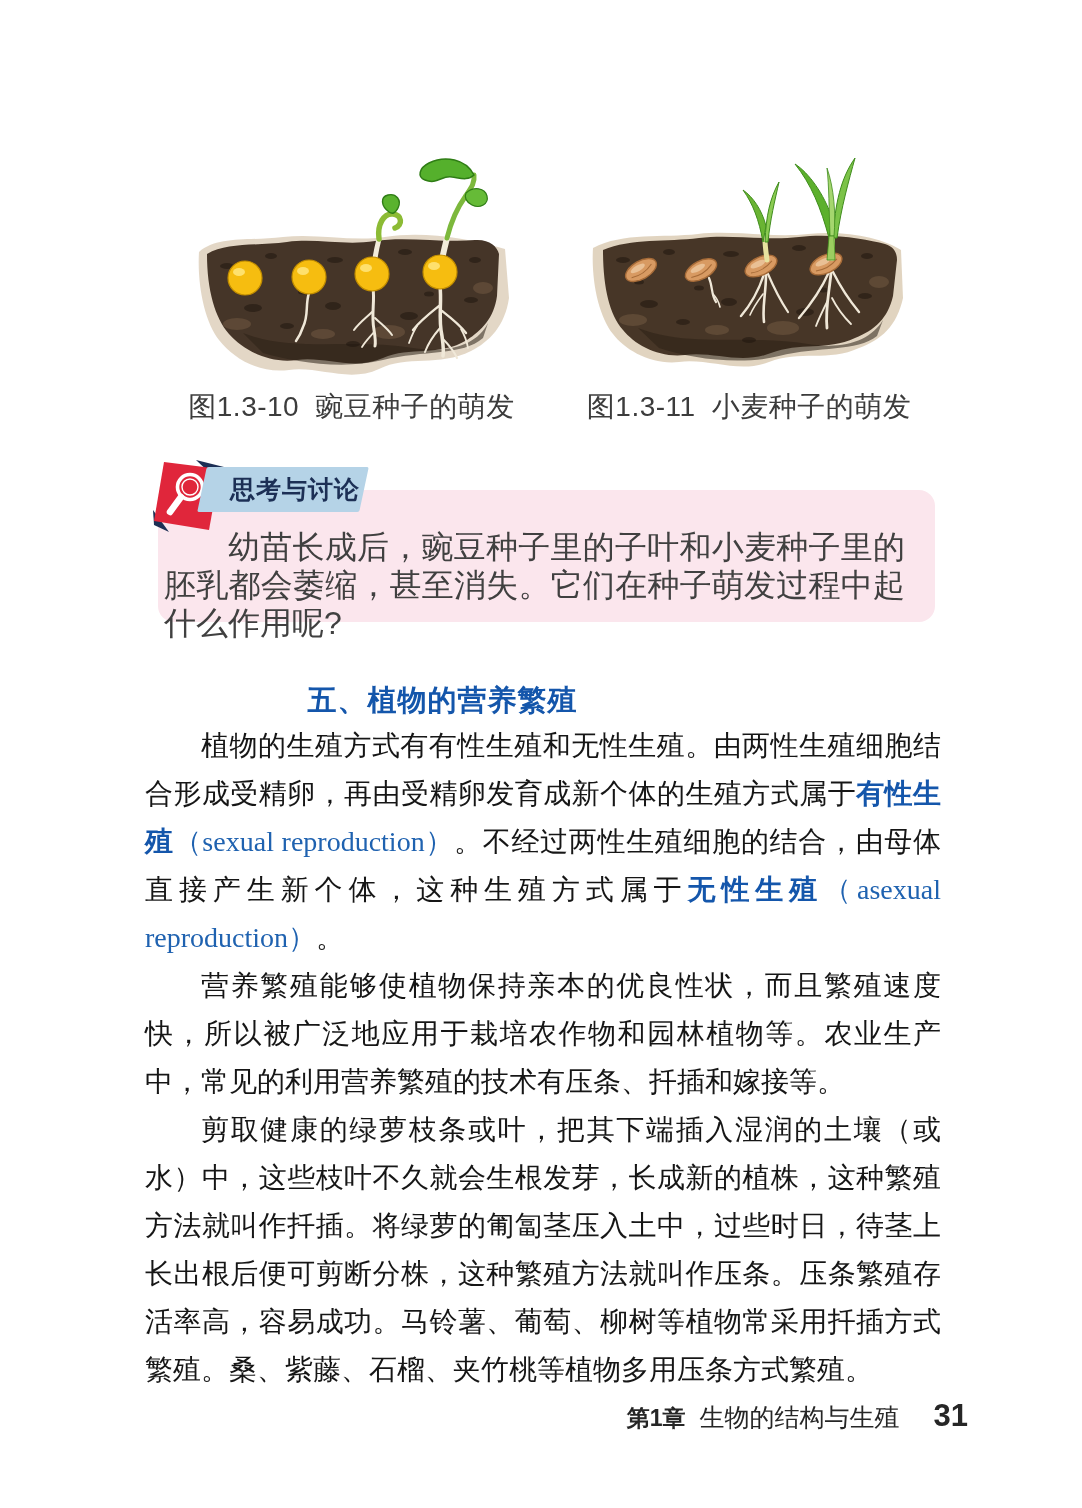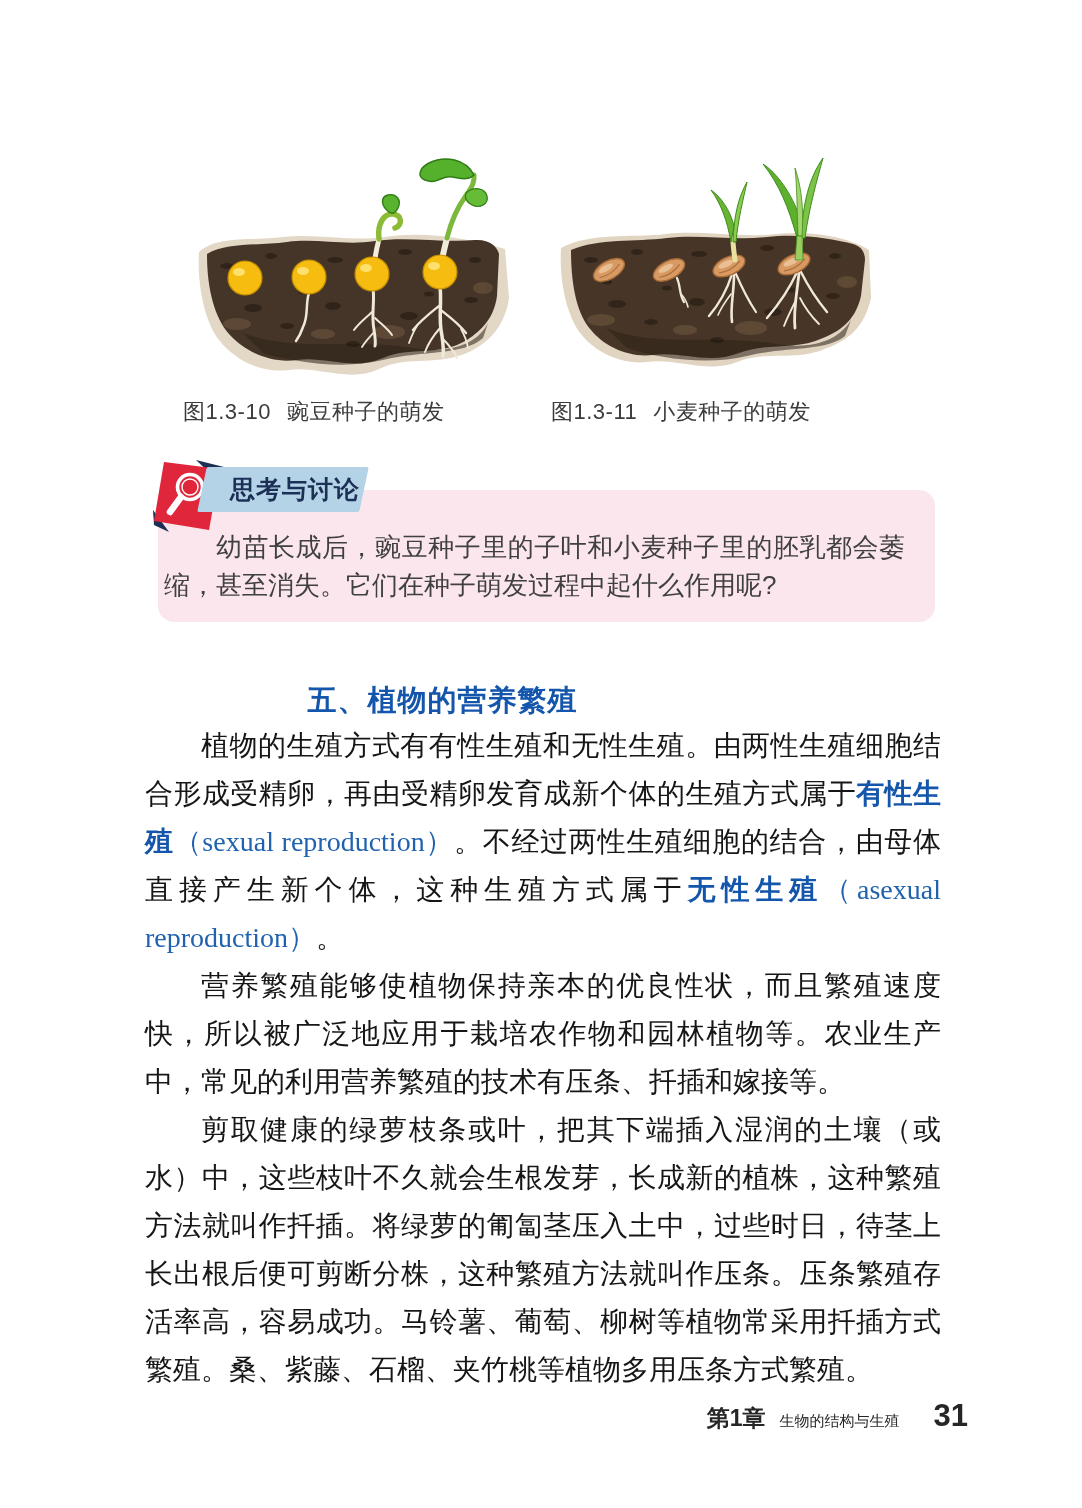--- a/index.html
+++ b/index.html
@@ -3,63 +3,63 @@
 <meta charset="utf-8">
 <style>
   html,body{margin:0;padding:0;background:#ffffff;}
   .page{
     position:relative;width:1082px;height:1508px;background:#ffffff;
     font-family:"Liberation Sans","DejaVu Sans",sans-serif;overflow:hidden;
   }
   
   .fig{position:absolute;top:148px;margin:0;}
   .fig-pea{left:183px;width:337px;}
-  .fig-wheat{left:551px;width:332px;}
+  .fig-wheat{left:583px;width:332px;}
   .fig svg{display:block;width:100%;height:240px;}
   figcaption{
-    text-align:left;margin-top:9px;font-size:22px;color:#3c3c3c;letter-spacing:.5px;
+    text-align:center;font-size:28px;color:#3c3c3c;letter-spacing:.5px;
   }
   .cap-label{margin-right:16px;}
   
   .discussion{
     position:absolute;left:158px;top:490px;width:777px;height:132px;
     background:#fbe6ed;border-radius:16px;
   }
   .ribbon-svg{position:absolute;left:-8px;top:-32px;width:80px;height:82px;}
   .disc-label{
     position:absolute;left:44px;top:-23px;width:162px;height:45px;
     background:#b5d3e7;transform:skewX(-12deg);border-radius:2px;
   }
   .disc-label span{
     display:block;transform:skewX(12deg);font-weight:bold;font-size:25px;
     line-height:45px;padding-left:28px;color:#1c2f55;letter-spacing:1px;
   }
   .disc-body{
-    padding:38px 30px 0 6px;font-size:26px;line-height:38px;color:#404040;
+    padding:38px 30px 0 6px;font-size:32px;line-height:38px;color:#404040;
     text-indent:2em;text-align:justify;
   }
   
   .section-heading{
     position:absolute;left:0;top:681px;width:885px;margin:0;text-align:center;
     font-size:29px;font-weight:bold;color:#1456ab;letter-spacing:1px;
   }
   .paragraphs{
     position:absolute;left:145px;top:722px;width:796px;
     font-family:"Liberation Serif","DejaVu Serif",serif;
     font-size:28px;line-height:48px;color:#161616;text-align:justify;
   }
   .body-para{margin:0;text-indent:2em;}
   .seg-term{font-family:"Liberation Sans","DejaVu Sans",sans-serif;font-weight:bold;color:#1456ab;}
   .seg-en{color:#1f62b0;}
   
   .footer{
     position:absolute;top:1398px;right:114px;display:flex;align-items:baseline;color:#262626;
   }
   .chapter-label{font-weight:bold;font-size:23px;}
-  .chapter-title{font-size:15px;margin-left:14px;text-align:right;}
+  .chapter-title{font-size:25px;margin-left:14px;text-align:right;}
   .page-number{font-weight:bold;font-size:31px;margin-left:34px;}
 </style>
 </head>
 <body>
 
 <div class="page">
 
   <figure class="fig fig-pea">
     <svg viewBox="0 0 337 240">
 

